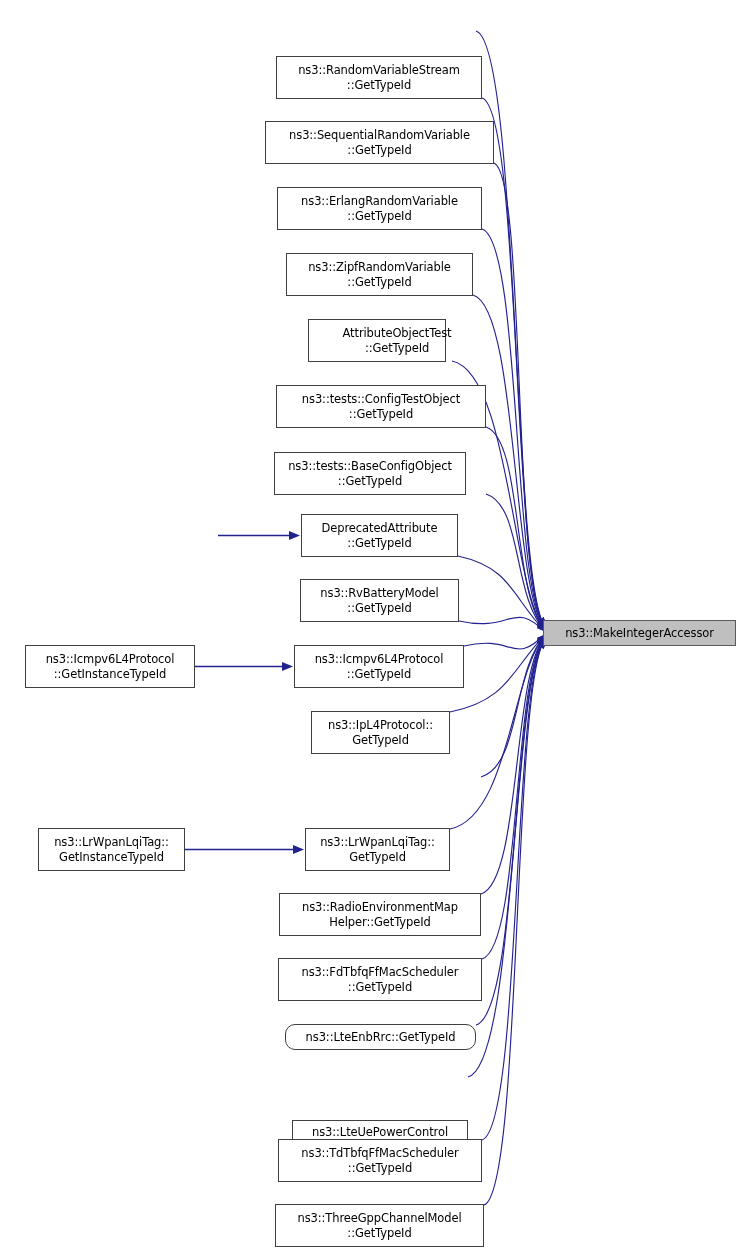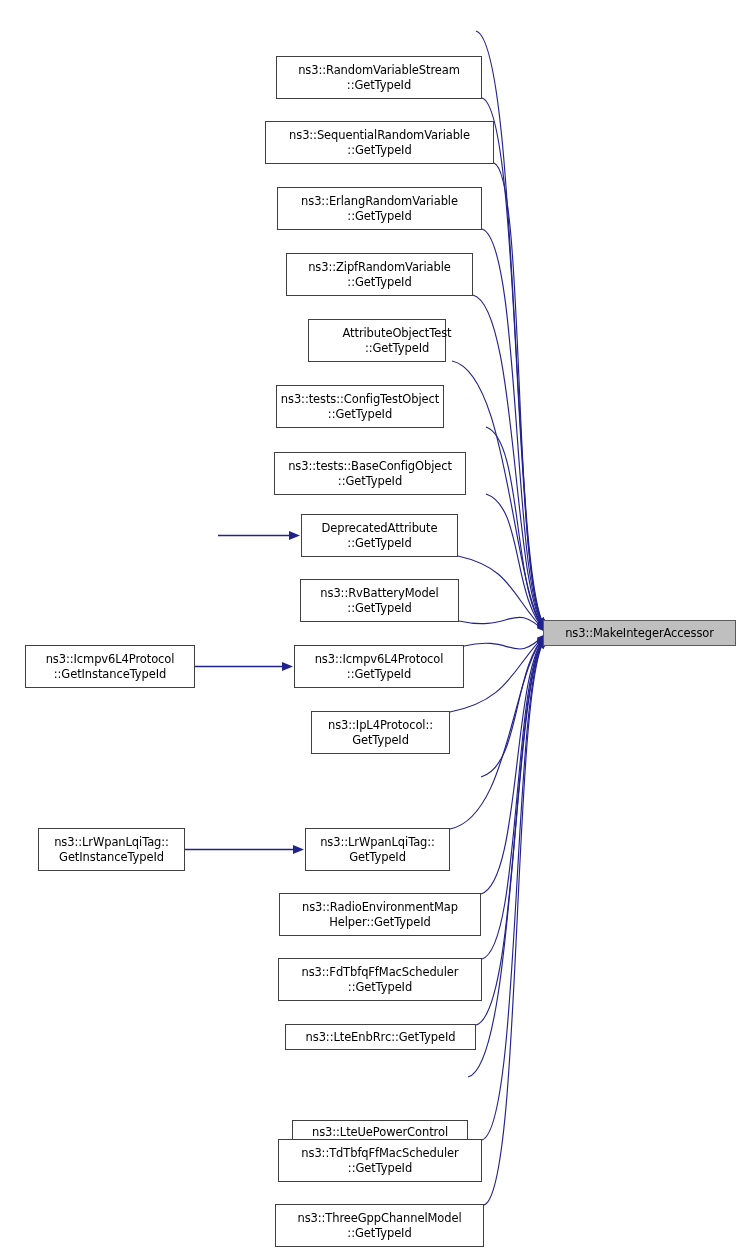--- a/index.html
+++ b/index.html
@@ -98,39 +98,39 @@
     <div class="gnode" style="left: 276px; top: 56px; width: 206px; height: 43px;">ns3::RandomVariableStream
 ::GetTypeId</div>
     <div class="gnode" style="left: 265px; top: 121px; width: 229px; height: 43px;">ns3::SequentialRandomVariable
 ::GetTypeId</div>
     <div class="gnode" style="left: 277px; top: 187px; width: 205px; height: 43px;">ns3::ErlangRandomVariable
 ::GetTypeId</div>
     <div class="gnode" style="left: 286px; top: 253px; width: 187px; height: 43px;">ns3::ZipfRandomVariable
 ::GetTypeId</div>
     <div class="gnode" style="left: 308px; top: 319px; width: 138px; height: 43px; padding-left: 40px;">AttributeObjectTest
 ::GetTypeId</div>
-    <div class="gnode" style="left: 276px; top: 385px; width: 168px; height: 43px;">ns3::tests::ConfigTestObject
+    <div class="gnode" style="left: 276px; top: 385px; width: 210px; height: 43px;">ns3::tests::ConfigTestObject
 ::GetTypeId</div>
     <div class="gnode" style="left: 274px; top: 452px; width: 192px; height: 43px;">ns3::tests::BaseConfigObject
 ::GetTypeId</div>
     <div class="gnode" style="left: 301px; top: 514px; width: 157px; height: 43px;">DeprecatedAttribute
 ::GetTypeId</div>
     <div class="gnode" style="left: 300px; top: 579px; width: 159px; height: 43px;">ns3::RvBatteryModel
 ::GetTypeId</div>
     <div class="gnode" style="left: 294px; top: 645px; width: 170px; height: 43px;">ns3::Icmpv6L4Protocol
 ::GetTypeId</div>
     <div class="gnode" style="left: 311px; top: 711px; width: 139px; height: 43px;">ns3::IpL4Protocol::
 GetTypeId</div>
     <div class="gnode" style="left: 305px; top: 828px; width: 145px; height: 43px;">ns3::LrWpanLqiTag::
 GetTypeId</div>
     <div class="gnode" style="left: 279px; top: 893px; width: 202px; height: 43px;">ns3::RadioEnvironmentMap
 Helper::GetTypeId</div>
     <div class="gnode" style="left: 278px; top: 958px; width: 204px; height: 43px;">ns3::FdTbfqFfMacScheduler
 ::GetTypeId</div>
-    <div class="gnode" style="left: 285px; top: 1024px; width: 191px; height: 26px;">ns3::LteEnbRrc::GetTypeId</div>
+    <div class="gnode" style="left: 285px; top: 1024px; width: 191px; height: 26px; border-radius: 10px;">ns3::LteEnbRrc::GetTypeId</div>
     <div class="gnode" style="left: 292px; top: 1076px; width: 176px; height: 38px; margin-top: 44px;">ns3::LteUePowerControl
 ::GetTypeId</div>
     <div class="gnode" style="left: 278px; top: 1139px; width: 204px; height: 43px;">ns3::TdTbfqFfMacScheduler
 ::GetTypeId</div>
     <div class="gnode" style="left: 275px; top: 1204px; width: 209px; height: 43px;">ns3::ThreeGppChannelModel
 ::GetTypeId</div>
     <div class="gnode" style="left: 25px; top: 645px; width: 170px; height: 43px;">ns3::Icmpv6L4Protocol
 ::GetInstanceTypeId</div>
     <div class="gnode" style="left: 38px; top: 828px; width: 147px; height: 43px;">ns3::LrWpanLqiTag::
 GetInstanceTypeId</div>

